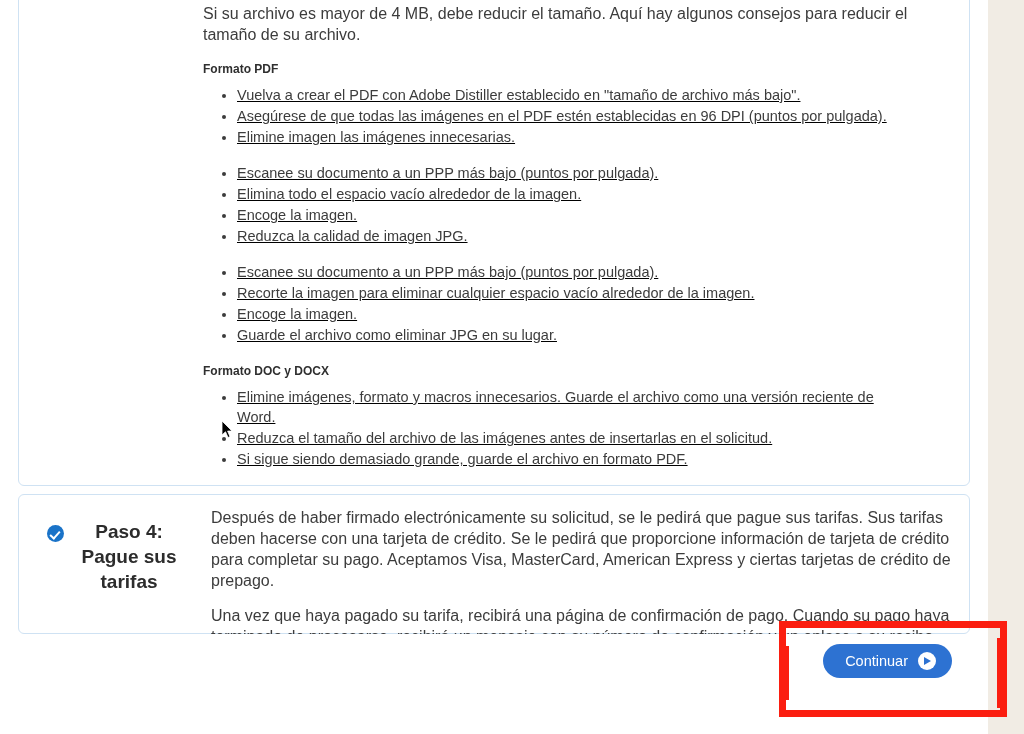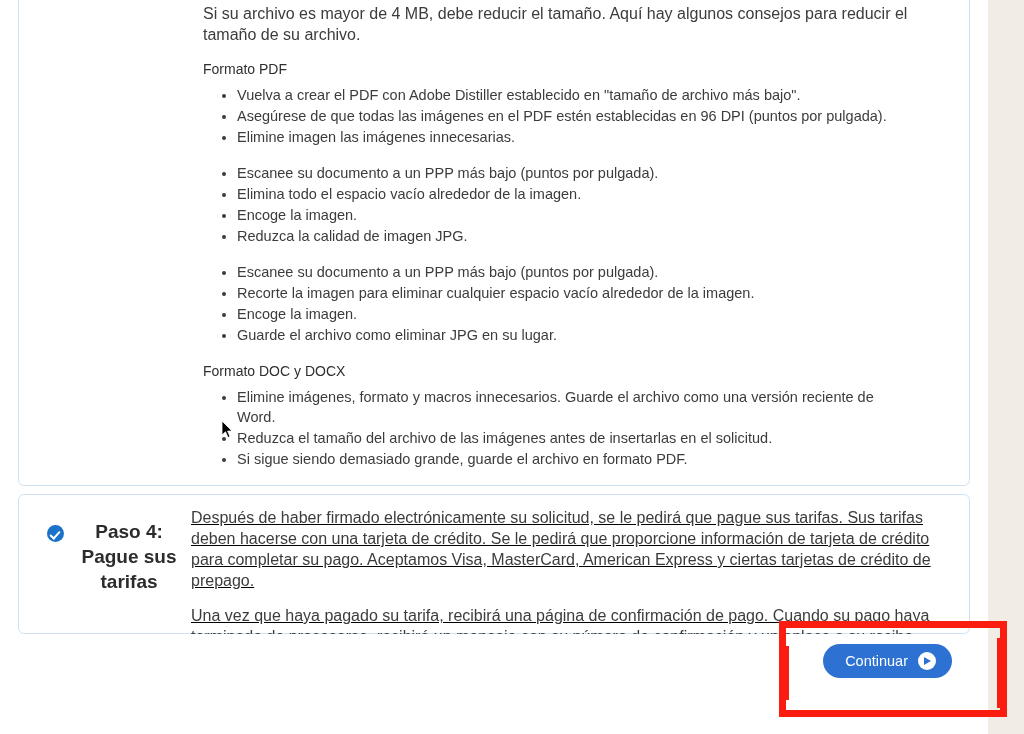--- a/index.html
+++ b/index.html
@@ -49,31 +49,32 @@
   }
 
   .para {
     font-size: 16px;
     line-height: 21px;
     color: #3c3c3c;
     margin: 0 0 14px 0;
   }
 
   .sub-head {
-    font-size: 14px;
-    font-weight: normal;
+    font-size: 12px;
+    font-weight: bold;
     color: #2f2f2f;
     margin: 0 0 6px 0;
     line-height: 20px;
   }
 
   ul.tips {
     margin: 0 0 16px 0;
     padding-left: 34px;
     list-style: disc;
+    text-decoration: underline;
   }
 
   ul.tips li {
     font-size: 14.5px;
     line-height: 20px;
     color: #3c3c3c;
     margin-bottom: 1px;
   }
 
   
@@ -117,24 +118,23 @@
   .step-title {
     font-size: 19px;
     font-weight: bold;
     color: #2c2c2c;
     line-height: 25px;
     text-align: center;
   }
 
   .step-body {
     position: absolute;
-    left: 172px;
+    left: 192px;
     top: 12px;
     width: 740px;
-    text-decoration: underline;
   }
 
   
   .footer-bar {
     position: absolute;
     left: 18px;
     top: 634px;
     width: 952px;
     height: 60px;
     background: #ffffff;

